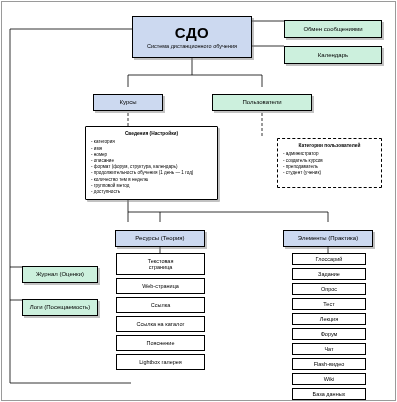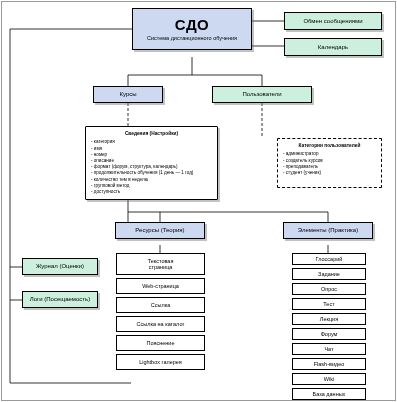--- a/index.html
+++ b/index.html
@@ -16,20 +16,21 @@
     position:absolute;
     box-sizing:border-box;
     border:1px solid #000000;
     display:flex;
     align-items:center;
     justify-content:center;
     text-align:center;
     font-size:6px;
     line-height:1.15;
     color:#000;
+    margin-top:8px;
   }
   .blue{background:#ccd9f0;}
   .green{background:#ccf0dd;}
   .root{
     flex-direction:column;
     justify-content:center;
   }
   .root .title{font-size:15px;font-weight:bold;letter-spacing:0.5px;}
   .root .sub{font-size:5.5px;margin-top:2px;}
   .listbox{

